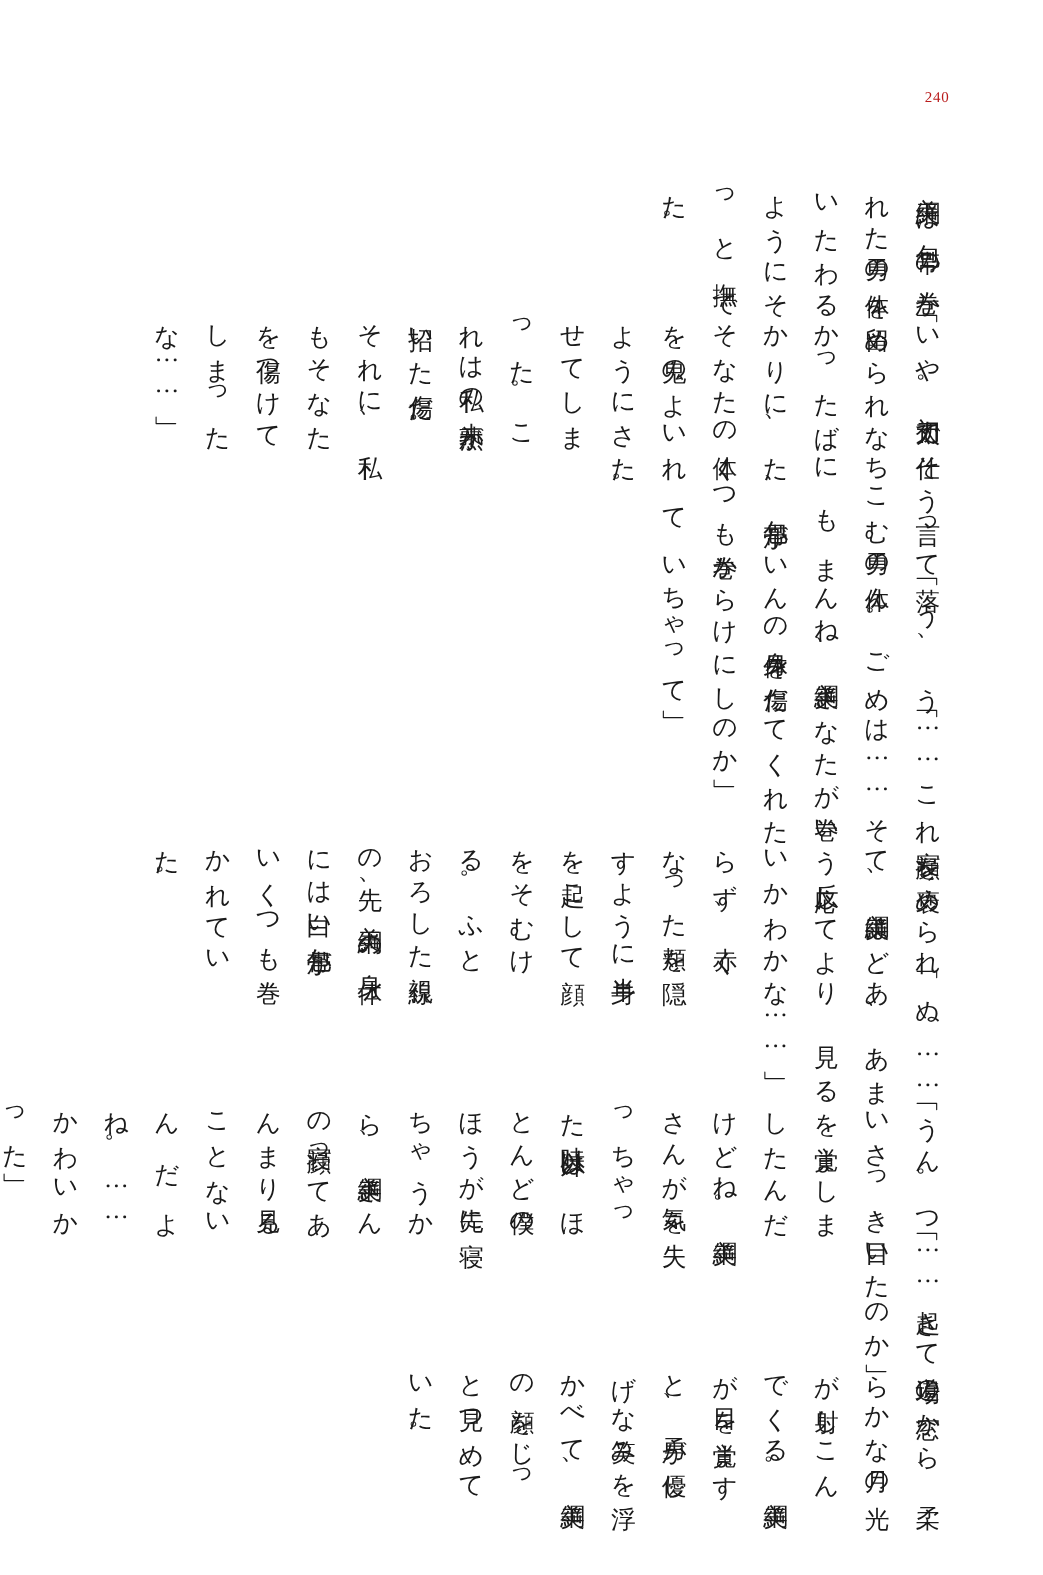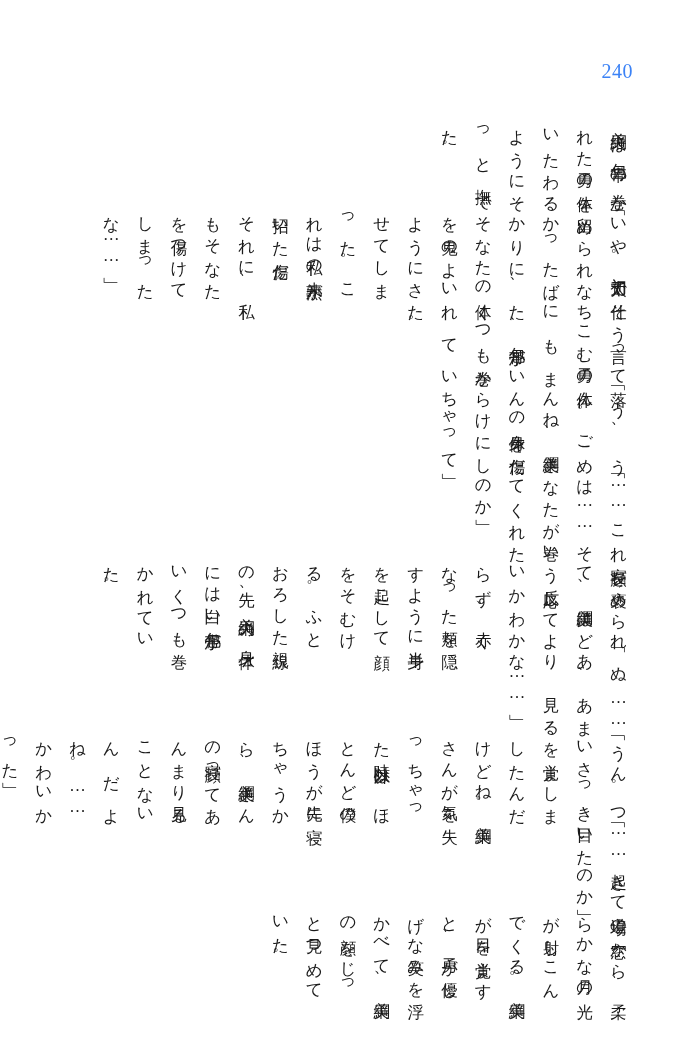--- a/index.html
+++ b/index.html
@@ -13,23 +13,23 @@
     height: 1050px;
     background: #ffffff;
     overflow: hidden;
     font-family: "Liberation Serif", "DejaVu Serif", serif;
     color: #1a1a1a;
   }
   #page-number {
     position: absolute;
     top: 60px;
     right: 62px;
-    font-size: 20px;
+    font-size: 10px;
     letter-spacing: 0.5px;
-    color: #3b82f6;
+    color: #b91c1c;
   }
   #text-block {
     position: absolute;
     top: 118px;
     right: 60px;
     left: 58px;
     bottom: 58px;
     writing-mode: vertical-rl;
     -webkit-writing-mode: vertical-rl;
     text-orientation: upright;

